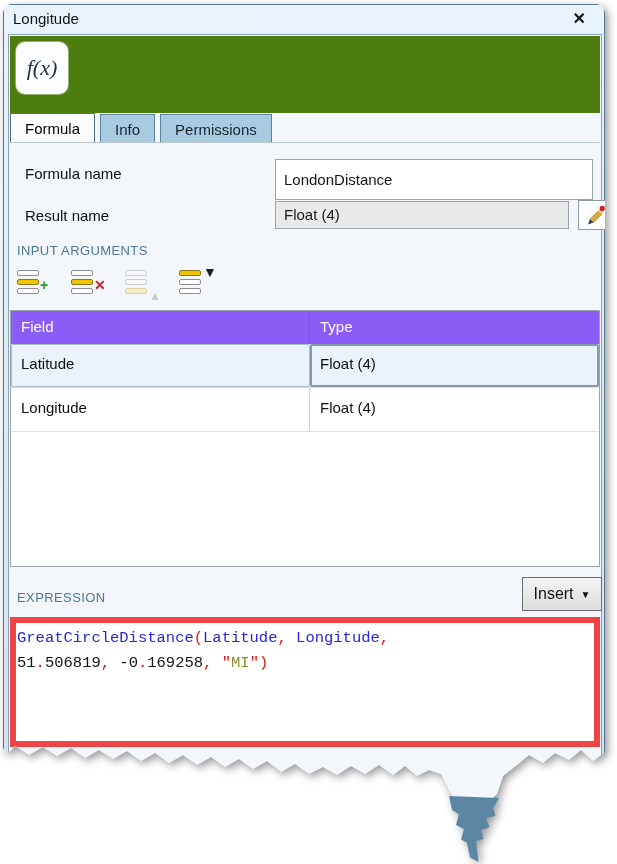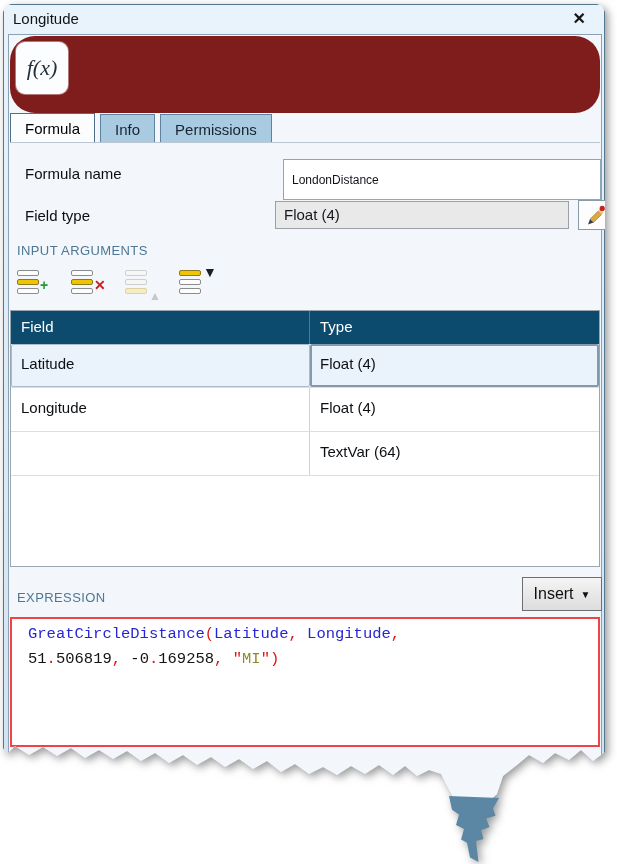--- a/index.html
+++ b/index.html
@@ -39,22 +39,22 @@
   .tabs{position:absolute;left:1px;top:78px;height:30px;display:flex;align-items:flex-end;}
   .tab{height:29px;box-sizing:border-box;border:1px solid #5d83a0;border-bottom:none;
        background:#a9cbe1;color:#17242f;font-size:15px;padding:0 14px;display:flex;
        align-items:center;margin-right:5px;cursor:pointer;}
   .tab.active{background:#fbfcfd;height:30px;color:#000;border-color:#4d6f88;}
   .tab-underline{position:absolute;left:1px;top:107px;width:590px;height:1px;background:#b9c6d0;}
 
   .form-row{position:absolute;left:16px;width:578px;height:30px;}
   .form-row .flabel{position:absolute;left:0;top:6px;font-size:15px;color:#0b0f12;}
   .text-input{position:absolute;left:250px;top:0;width:318px;height:41px;box-sizing:border-box;
-              border:1px solid #93a5b1;background:#ffffff;font-size:12px;padding:0 8px;
-              font-family:"Liberation Sans",sans-serif;color:#10141a;margin-left:8px;}
+              border:1px solid #93a5b1;background:#ffffff;font-size:15px;padding:0 8px;
+              font-family:"Liberation Sans",sans-serif;color:#10141a;}
   .ro-field{position:absolute;left:250px;top:0;width:294px;height:28px;box-sizing:border-box;
             border:1px solid #9aa2a8;background:#e9e9e9;font-size:15px;padding:4px 8px;color:#14181c;}
   .edit-btn{position:absolute;left:553px;top:-1px;width:32px;height:30px;background:#fdfdfd;
             border:1px solid #8a9aa6;padding:0;cursor:pointer;display:flex;align-items:center;justify-content:center;}
 
   .section-label{position:absolute;left:8px;font-size:13px;color:#4d7795;letter-spacing:.4px;}
 
   .toolbar{position:absolute;left:8px;top:232px;height:40px;display:flex;gap:16px;}
   .tb-btn{position:relative;width:38px;height:38px;cursor:pointer;}
   .tb-btn.disabled{cursor:default;}
@@ -63,42 +63,42 @@
   .tb-btn .bar.yellow{background:#f0c400;border-color:#8c7a20;}
   .tb-btn.disabled .bar{border-color:#cfcfcf;background:#f6f6f6;}
   .tb-btn.disabled .bar.yellow{background:#f6ecc2;border-color:#ddd2a0;}
   .tb-btn .glyph{position:absolute;font-size:14px;font-weight:bold;line-height:14px;}
   .glyph.pos-mid{left:23px;top:11px;}
   .glyph.pos-top{left:24px;top:-2px;}
   .glyph.pos-bot{left:24px;top:22px;font-size:12px;}
 
   .arg-table{position:absolute;left:1px;top:275px;width:590px;height:257px;background:#ffffff;
              border:1px solid #9aa6af;box-sizing:border-box;font-size:15px;}
-  .t-head{display:flex;height:33px;background:#0c4a6e;color:#ffffff;}
+  .t-head{display:flex;height:33px;background:#8b5cf6;color:#ffffff;}
   .t-head .hc{box-sizing:border-box;padding:7px 10px;}
   .t-head .hc.c0{width:299px;border-right:1px solid #4e7purple;}
   .t-head .hc.c0{width:299px;border-right:1px solid #4e7a92;}
   .t-head .hc.c1{flex:1;}
   .t-row{display:flex;height:43px;border-bottom:1px solid #dadfe4;background:#ffffff;color:#0c1014;}
   .t-row .tc{box-sizing:border-box;padding:11px 10px;}
   .t-row .tc.c0{width:299px;border-right:1px solid #ccd2d7;}
   .t-row .tc.c1{flex:1;}
   .t-row.selected{background:#eaf2fb;}
   .t-row.selected .tc{border:1px solid #a9bccd;border-radius:2px;padding:10px 9px;}
   .t-row.selected .tc.c1{border:2px solid #8499aa;padding:9px 8px;}
 
   .expr-head{position:absolute;left:8px;top:540px;width:578px;height:36px;}
   .insert-btn{position:absolute;right:-7px;top:2px;width:80px;height:34px;
               background:linear-gradient(#f4f4f4,#dddddd);border:1px solid #6e6e6e;
               font-size:16px;color:#101010;cursor:pointer;display:flex;align-items:center;
               justify-content:center;gap:7px;font-family:"Liberation Sans",sans-serif;}
   .insert-btn .caret{font-size:10px;}
 
   .expr-box{position:absolute;left:1px;top:582px;width:590px;height:130px;background:#ffffff;
-            border:2px solid #ef4444;box-sizing:border-box;padding:3px 16px;
+            border:6px solid #ef4444;box-sizing:border-box;padding:3px 1px;
             font-family:"Liberation Mono",monospace;font-size:15.5px;line-height:25px;
             white-space:pre-wrap;word-break:break-all;cursor:text;}
   .tk-kw{color:#2626d8;} .tk-p{color:#e01414;} .tk-n{color:#141414;} .tk-s{color:#8b8b2a;}
 
   .torn-text{position:absolute;left:20px;top:736px;font-size:13.5px;font-weight:bold;
              color:#4e7ea3;letter-spacing:.6px;opacity:.6;filter:blur(.7px);
              transform:skewX(-5deg) rotate(-1.2deg);}
 
   .drip{position:absolute;left:446px;top:792px;width:50px;height:66px;background:#5b87a5;
         clip-path:polygon(0% 0%,100% 3%,88% 19%,93% 30%,74% 34%,81% 47%,64% 52%,
@@ -111,38 +111,38 @@
   <div class="window-shadow">
     <div class="window">
 
       <div class="titlebar">
         <span class="title">Longitude</span>
         <span class="close">✕</span>
       </div>
 
       <div class="content">
 
-        <div class="header-band" id="headerBand" style="background: #7f1d1d; border-radius: 25px;">
+        <div class="header-band" id="headerBand" style="background: #4d7c0f;">
           <div class="fx-icon">f(x)</div>
         </div>
 
         <div class="tabs" id="tabBar">
             <div class="tab active">Formula</div>
             <div class="tab">Info</div>
             <div class="tab">Permissions</div>
           </div>
         <div class="tab-underline"></div>
 
         <div class="form-row" style="top:124px;">
           <span class="flabel">Formula name</span>
           <input class="text-input" type="text" value="LondonDistance" style="">
         </div>
 
         <div class="form-row" style="top:166px;">
-          <span class="flabel">Field type</span>
+          <span class="flabel">Result name</span>
           <div class="ro-field">Float (4)</div>
           <button class="edit-btn">
             <svg width="24" height="24" viewBox="0 0 24 24">
               <path d="M8 16.2 L16.2 8 L19.6 11.4 L11.4 19.6 Z" fill="#d9a844" stroke="#a97f2c" stroke-width="0.7"></path>
               <path d="M8 16.2 L11.4 19.6 L6 21.6 Z" fill="#2c3e50"></path>
               <path d="M16.2 8 L18.3 5.9 L21.7 9.3 L19.6 11.4 Z" fill="#e6c87a"></path>
               <circle cx="20.2" cy="5.4" r="2.6" fill="#cc1f1f"></circle>
             </svg>
           </button>
         </div>
@@ -191,24 +191,20 @@
           </div>
           <div id="argRows">
               <div class="t-row selected">
                 <div class="tc c0">Latitude</div>
                 <div class="tc c1">Float (4)</div>
               </div>
               <div class="t-row">
                 <div class="tc c0">Longitude</div>
                 <div class="tc c1">Float (4)</div>
               </div>
-              <div class="t-row">
-                <div class="tc c0"></div>
-                <div class="tc c1">TextVar (64)</div>
-              </div>
             </div>
         </div>
 
         <div class="expr-head">
           <span class="section-label" style="top:15px;left:0;">EXPRESSION</span>
           <button class="insert-btn">
             <span>Insert</span>
             <span class="caret">▼</span>
           </button>
         </div>

